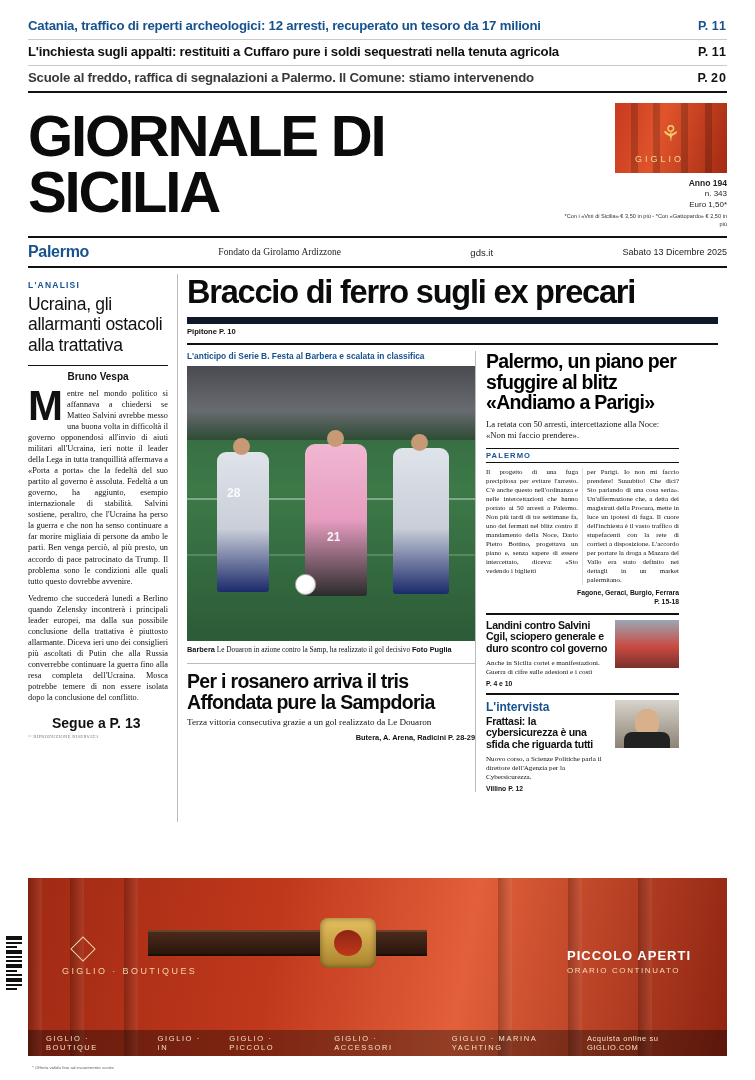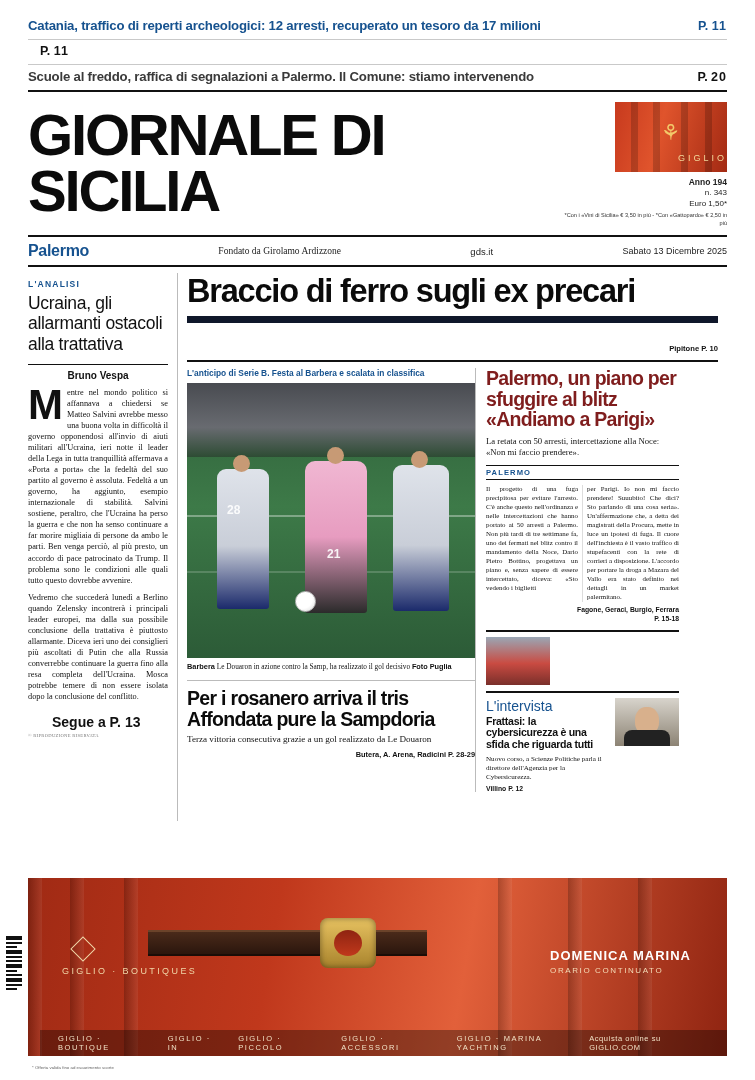--- a/index.html
+++ b/index.html
@@ -56,22 +56,22 @@
     width:112px; height:70px;
     background:linear-gradient(105deg,#c73a1e 0%, #e0542c 40%, #a32a13 100%);
     position:relative; overflow:hidden;
   }
   .ad-box .gstripe { position:absolute; top:0; bottom:0; width:7px; background:rgba(0,0,0,0.18); }
   .ad-box .gmark {
     position:absolute; left:50%; top:44%; transform:translate(-50%,-50%);
     color:#f3c96a; font-family:"Liberation Serif", serif; font-size:22px; letter-spacing:1px;
   }
   .ad-box .gname {
-    position:absolute; left:0; right:0; bottom:9px; text-align:right;
-    color:#f3d79a; font-family:"Liberation Sans", sans-serif; font-size:9px; letter-spacing:3px;
+    position:absolute; left:0; right:0; bottom:9px; text-align:left;
+    color:#f3d79a; font-family:"Liberation Sans", sans-serif; font-size:9px; letter-spacing:3px;padding-left:20px;
   }
   .issue-info {
     margin-top:5px; text-align:right;
     font-family:"Liberation Sans", sans-serif; font-size:8px; color:#222; line-height:1.35;
   }
   .issue-info .anno { font-weight:bold; font-size:8.5px; }
   .issue-note { font-size:5.6px; color:#333; margin-top:2px; }
 
   
   .edition-bar {
@@ -140,22 +140,22 @@
     padding-top:2px;
   }
   .sub-block {
     font-size:10.6px; line-height:1.28; margin-top:7px; color:#111; text-align:left;
   }
   .sub-block .lede-label {
     font-family:"Liberation Sans", sans-serif; font-weight:bold; color:#16528f;
     font-size:10.8px;
   }
   .sub-credit {
-    text-align:right; font-family:"Liberation Sans", sans-serif;
-    font-weight:bold; font-size:7.6px; margin-top:21px;
+    font-family:"Liberation Sans", sans-serif;
+    font-weight:bold; font-size:7.6px; margin-top:3px;
   }
 
   .photo-row { display:flex; margin-top:7px; border-top:2px solid #111; padding-top:6px; }
   .photo-col { width:288px; }
   .photo-kicker {
     font-family:"Liberation Sans", sans-serif; font-weight:bold;
     font-size:8.4px; color:#16528f; margin-bottom:5px;
   }
   .photo {
     position:relative; width:288px; height:275px; overflow:hidden;
@@ -200,21 +200,21 @@
   .sport-sub { font-size:9.1px; margin-top:5px; line-height:1.3; }
   .sport-credit {
     text-align:right; font-family:"Liberation Sans", sans-serif;
     font-weight:bold; font-size:7.4px; margin-top:4px;
   }
 
   
   .col-right { width:204px; padding-left:10px; border-left:1px solid #bbb; }
   .right-head {
     font-family:"Liberation Sans", sans-serif; font-weight:bold;
-    font-size:19.5px; line-height:1.05; letter-spacing:-0.7px; color:#7f1d1d;
+    font-size:19.5px; line-height:1.05; letter-spacing:-0.7px; color:#000000;
   }
   .right-sub { font-size:8.7px; line-height:1.3; margin-top:6px; }
   .section-label {
     font-family:"Liberation Sans", sans-serif; font-weight:bold;
     font-size:7.6px; letter-spacing:1.1px; color:#16528f;
     border-top:1px solid #111; border-bottom:1px solid #111;
     padding:2px 0; margin-top:7px;
   }
   .two-col {
     column-count:2; column-gap:9px; column-rule:1px solid #ddd;
@@ -223,22 +223,22 @@
   }
   .two-col p { margin:0; }
   .right-credit {
     text-align:right; font-family:"Liberation Sans", sans-serif;
     font-weight:bold; font-size:6.8px; margin-top:4px; line-height:1.3;
   }
 
   .mini { border-top:2px solid #111; margin-top:6px; padding-top:5px; display:flex; gap:7px; }
   .mini-text { flex:1; }
   .mini-kicker {
-    font-family:"Liberation Sans", sans-serif; font-weight:normal;
-    font-size:14px; color:#16528f; margin-bottom:2px;
+    font-family:"Liberation Sans", sans-serif; font-weight:bold;
+    font-size:12px; color:#16528f; margin-bottom:2px;
   }
   .mini-head {
     font-family:"Liberation Sans", sans-serif; font-weight:bold;
     font-size:10.6px; line-height:1.1; letter-spacing:-0.3px;
   }
   .mini-body { font-size:7.1px; line-height:1.28; margin-top:4px; }
   .mini-credit { font-family:"Liberation Sans", sans-serif; font-weight:bold; font-size:6.8px; margin-top:3px; }
   .mini-thumb { width:64px; height:48px; flex:none; }
   .thumb-protest {
     background:linear-gradient(180deg,#9aa7b5 0%, #c94b42 55%, #7a2f2a 100%);
@@ -292,21 +292,21 @@
   .ad-right {
     position:absolute; right:36px; top:70px; text-align:left; color:#fff;
   }
   .ad-right .l1 {
     font-family:"Liberation Sans", sans-serif; font-weight:bold; font-size:13px; letter-spacing:1px;
   }
   .ad-right .l2 {
     font-family:"Liberation Sans", sans-serif; font-size:8px; letter-spacing:1.6px; margin-top:3px; color:#f5dcb8;
   }
   .ad-footer {
-    position:absolute; left:12px; right:0; bottom:0; height:26px;
+    position:absolute; left:0; right:0; bottom:0; height:26px;
     background:rgba(0,0,0,0.35);
     display:flex; align-items:center; justify-content:center;
     padding:0 18px;
     color:#f2e2c6; font-family:"Liberation Sans", sans-serif; font-size:7.5px; letter-spacing:1.6px;
   }
   .ad-footer .links { display:flex; gap:16px; }
   .ad-footer .shop { letter-spacing:0.6px; font-size:7.5px; }
   .ad-legal {
     position:absolute; left:4px; bottom:-12px;
     font-size:4.4px; color:#666; font-family:"Liberation Sans", sans-serif;
@@ -327,20 +327,21 @@
 
   <div class="teasers">
     <div class="teaser t-blue">
       <div class="teaser-text">Catania, traffico di reperti archeologici: 12 arresti, recuperato un tesoro da 17 milioni</div>
       <div class="teaser-page">
         <span>P.</span>
         <span class="pg">11</span>
       </div>
     </div>
     <div class="teaser t-black">
+      <div class="teaser-text">L'inchiesta sugli appalti: restituiti a Cuffaro pure i soldi sequestrati nella tenuta agricola</div>
       <div class="teaser-page">
         <span>P.</span>
         <span class="pg">11</span>
       </div>
     </div>
     <div class="teaser t-gray">
       <div class="teaser-text">Scuole al freddo, raffica di segnalazioni a Palermo. Il Comune: stiamo intervenendo</div>
       <div class="teaser-page">
         <span>P.</span>
         <span class="pg">20</span>
@@ -429,20 +430,25 @@
           <div class="two-col">
             <p>Il progetto di una fuga precipitosa per evitare l'arresto. C'è anche questo nell'ordinanza e nelle intercettazioni che hanno portato ai 50 arresti a Palermo. Non più tardi di tre settimane fa, uno dei fermati nel blitz contro il mandamento della Noce, Dario Pietro Bottino, progettava un piano e, senza sapere di essere intercettato, diceva: «Sto vedendo i biglietti</p>
             <p>per Parigi. Io non mi faccio prendere! Suuubito! Che dici? Sto parlando di una cosa seria». Un'affermazione che, a detta dei magistrati della Procura, mette in luce un ipotesi di fuga. Il cuore dell'inchiesta è il vasto traffico di stupefacenti con la rete di corrieri a disposizione. L'accordo per portare la droga a Mazara del Vallo era stato definito nei dettagli in un market palermitano.</p>
           </div>
           <div class="right-credit">
             <span>Fagone, Geraci, Burgio, Ferrara</span><br>
             <span>P. 15-18</span>
           </div>
 
           <div class="mini">
+            <div class="mini-text">
+              <div class="mini-head">Landini contro Salvini Cgil, sciopero generale e duro scontro col governo</div>
+              <div class="mini-body">Anche in Sicilia cortei e manifestazioni. Guerra di cifre sulle adesioni e i costi</div>
+              <div class="mini-credit">P. 4 e 10</div>
+            </div>
             <div class="mini-thumb thumb-protest"></div>
           </div>
 
           <div class="mini">
             <div class="mini-text">
               <div class="mini-kicker">L'intervista</div>
               <div class="mini-head">Frattasi: la cybersicurezza è una sfida che riguarda tutti</div>
               <div class="mini-body">Nuovo corso, a Scienze Politiche parla il direttore dell'Agenzia per la Cybersicurezza.</div>
               <div class="mini-credit">Villino  P. 12</div>
             </div>
@@ -477,21 +483,21 @@
     <div class="drape" style="left:42px"></div>
     <div class="drape" style="left:96px"></div>
     <div class="drape" style="left:470px"></div>
     <div class="drape" style="left:540px"></div>
     <div class="drape" style="left:610px"></div>
     <div class="belt"></div>
     <div class="buckle"></div>
     <div class="ad-diamond"></div>
     <div class="ad-giglio-left">GIGLIO · BOUTIQUES</div>
     <div class="ad-right">
-      <div class="l1">DOMENICA MARINA</div>
+      <div class="l1">PICCOLO APERTI</div>
       <div class="l2">ORARIO CONTINUATO</div>
     </div>
     <div class="ad-footer">
       <div class="links">
         <span>GIGLIO · BOUTIQUE</span>
         <span>GIGLIO · IN</span>
         <span>GIGLIO · PICCOLO</span>
         <span>GIGLIO · ACCESSORI</span>
         <span>GIGLIO · MARINA YACHTING</span>
       </div>

